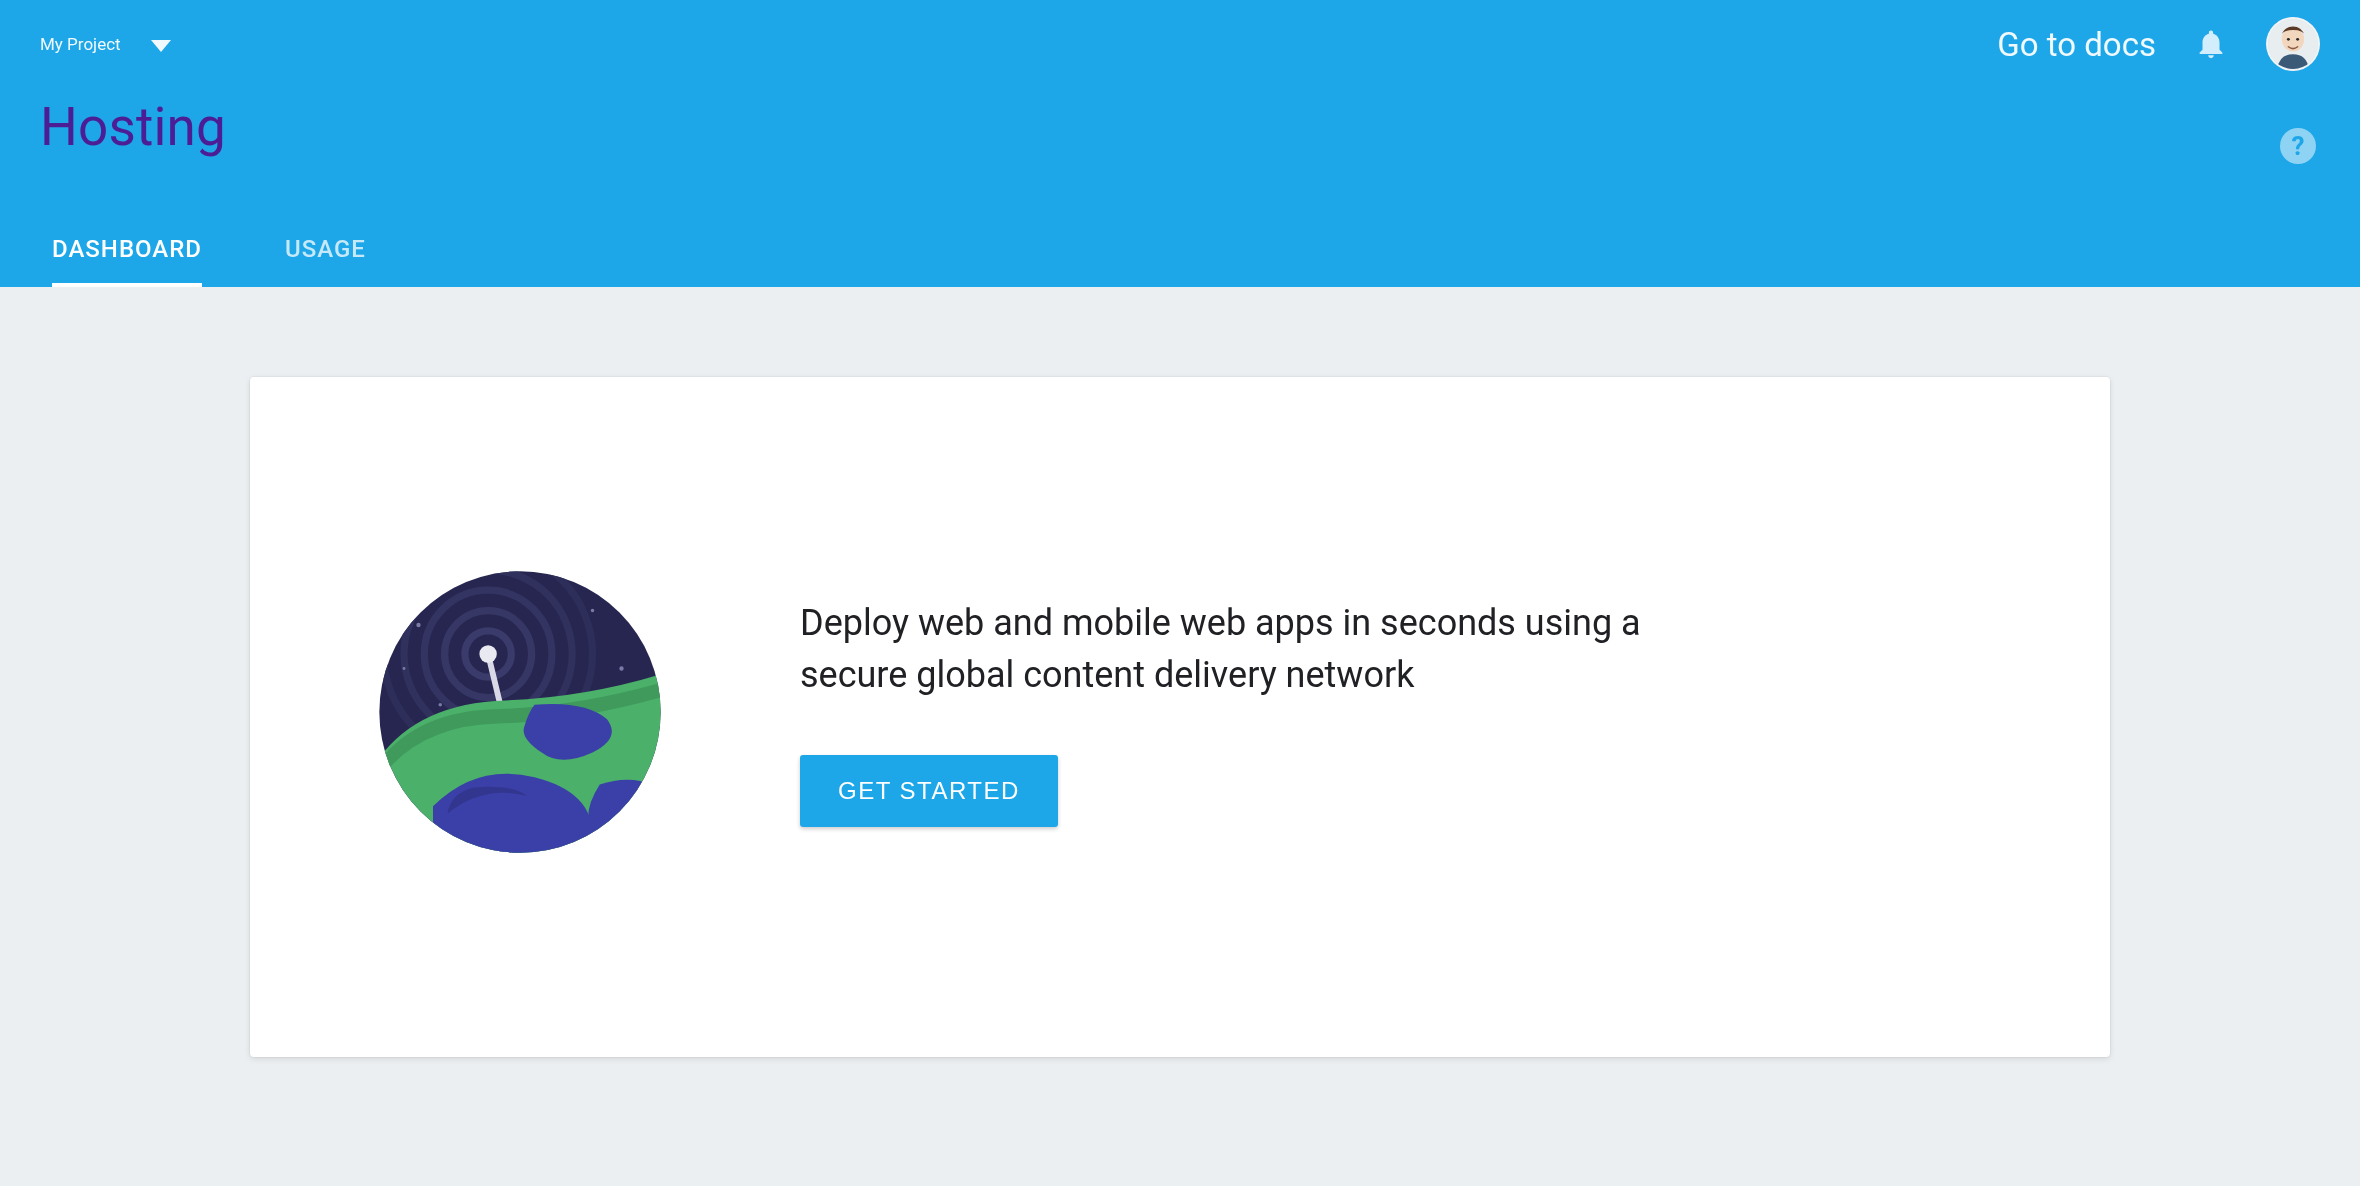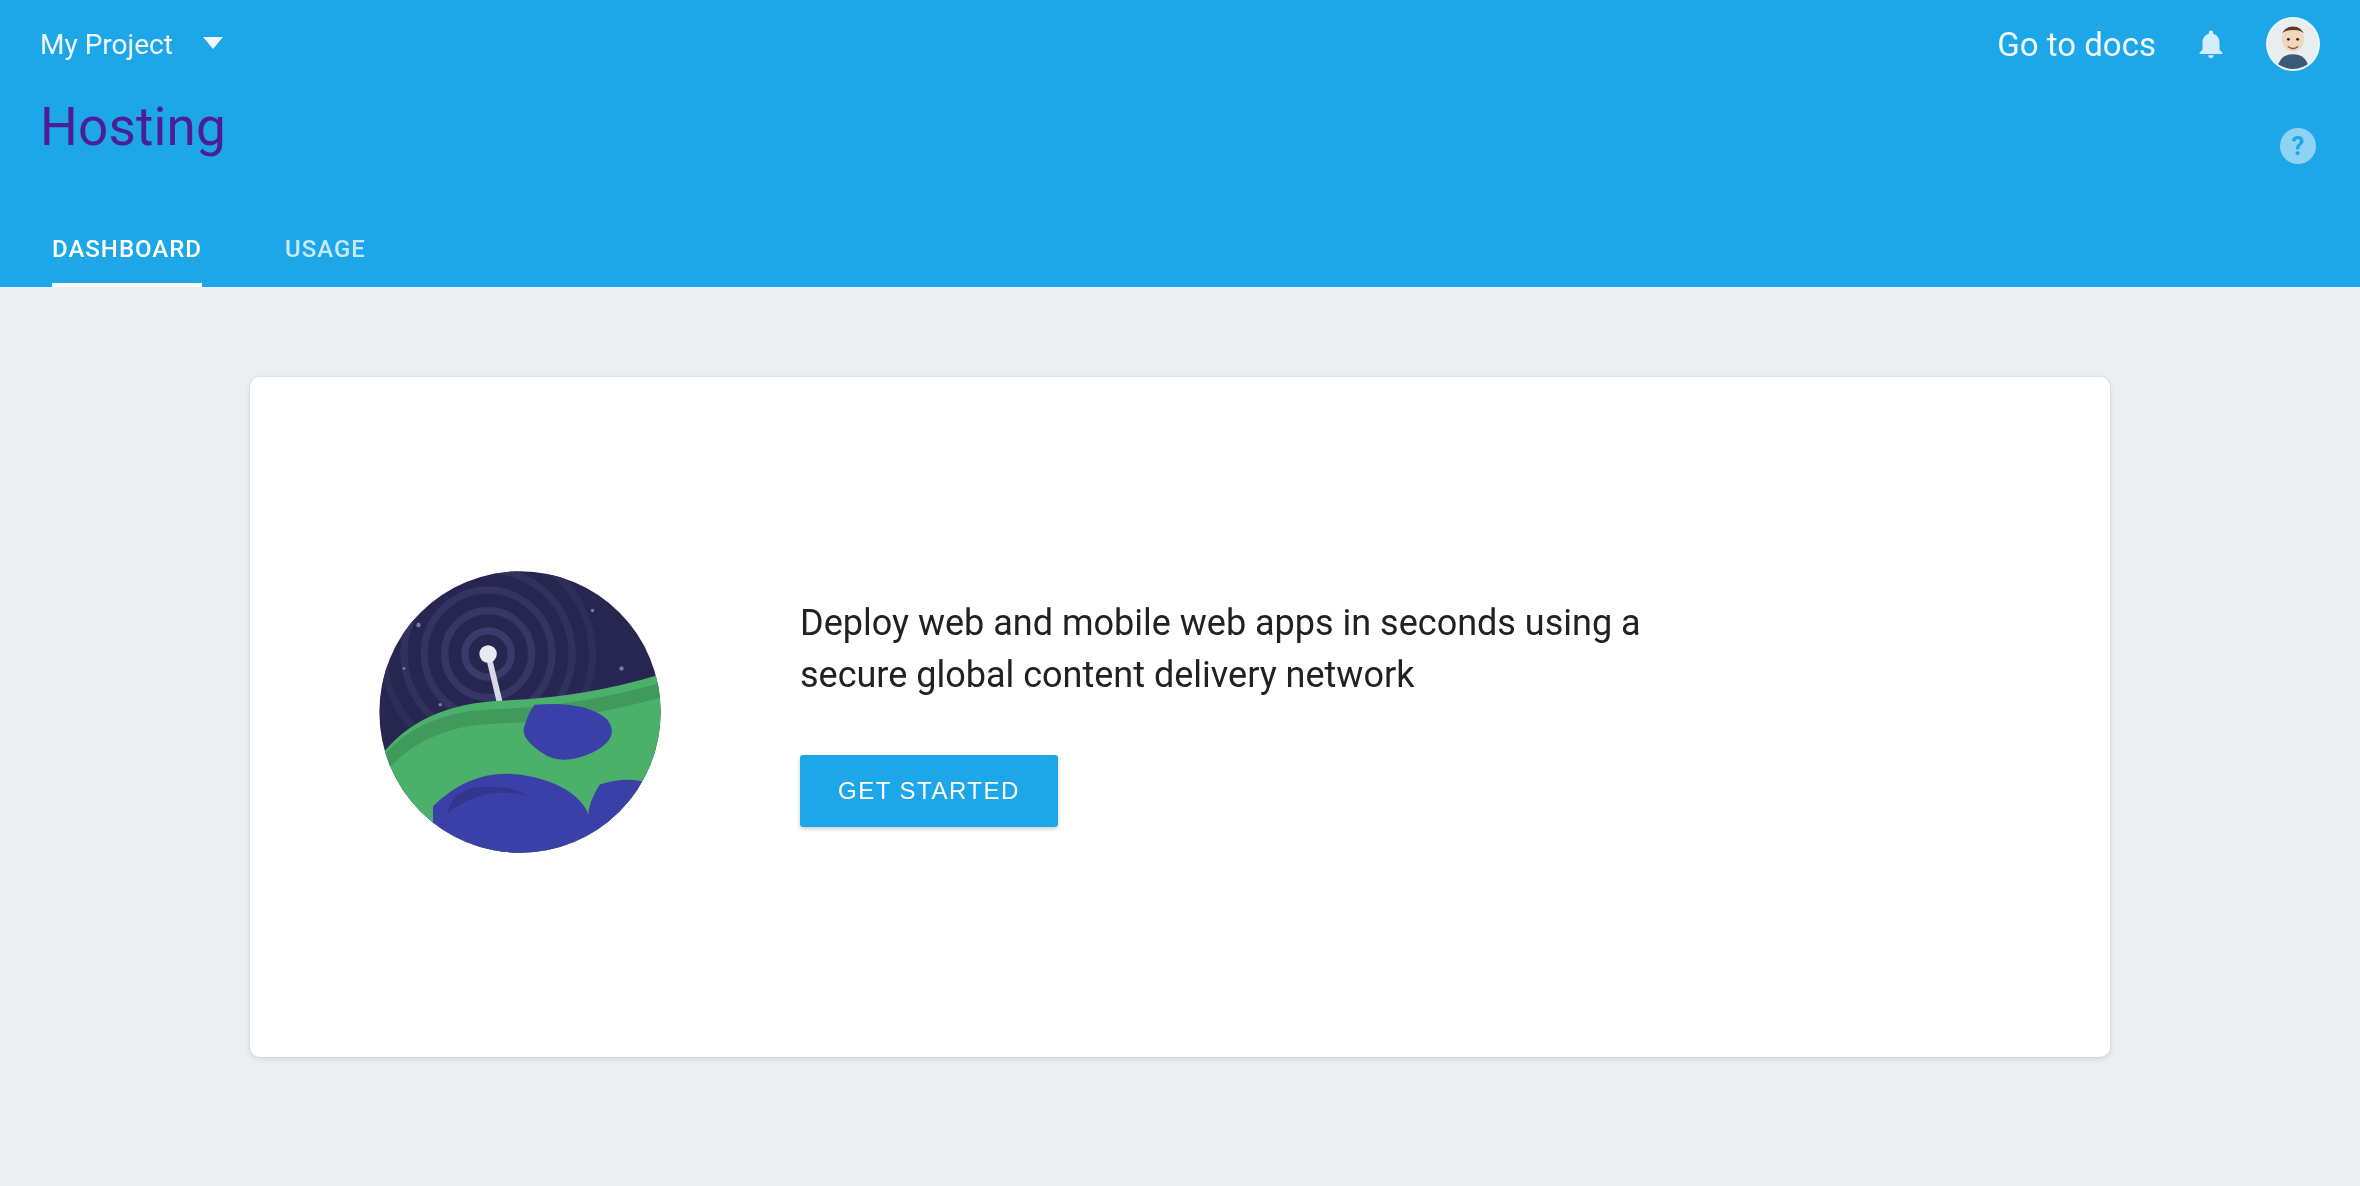--- a/index.html
+++ b/index.html
@@ -22,24 +22,24 @@
       height: 287px;
     }
     .topbar {
       display: flex;
       align-items: center;
       justify-content: space-between;
       height: 88px;
     }
     .project-selector {
       display: flex;
-      align-items: center;
+      align-items: flex-end;
       gap: 30px;
       cursor: pointer;
-      font-size: 28px;
+      font-size: 17px;
       font-weight: 400;
       color: #ffffffee;
     }
     .project-selector svg { display:block; }
     .topbar-right {
       display: flex;
       align-items: center;
       gap: 38px;
     }
     .docs-link {
@@ -106,21 +106,21 @@
     }
     .tab.active {
       color: #fff;
       border-bottom-color: #fff;
     }
     .content-area {
       padding: 90px 250px;
     }
     .card {
       background: #fff;
-      border-radius: 10px;
+      border-radius: 4px;
       box-shadow: 0 2px 6px rgba(0,0,0,0.1), 0 0 0 1px rgba(0,0,0,0.03);
       padding: 190px 120px 200px 120px;
       display: flex;
       align-items: center;
       gap: 130px;
     }
     .illus-wrap {
       flex: 0 0 auto;
       width: 300px;
       display:flex;

